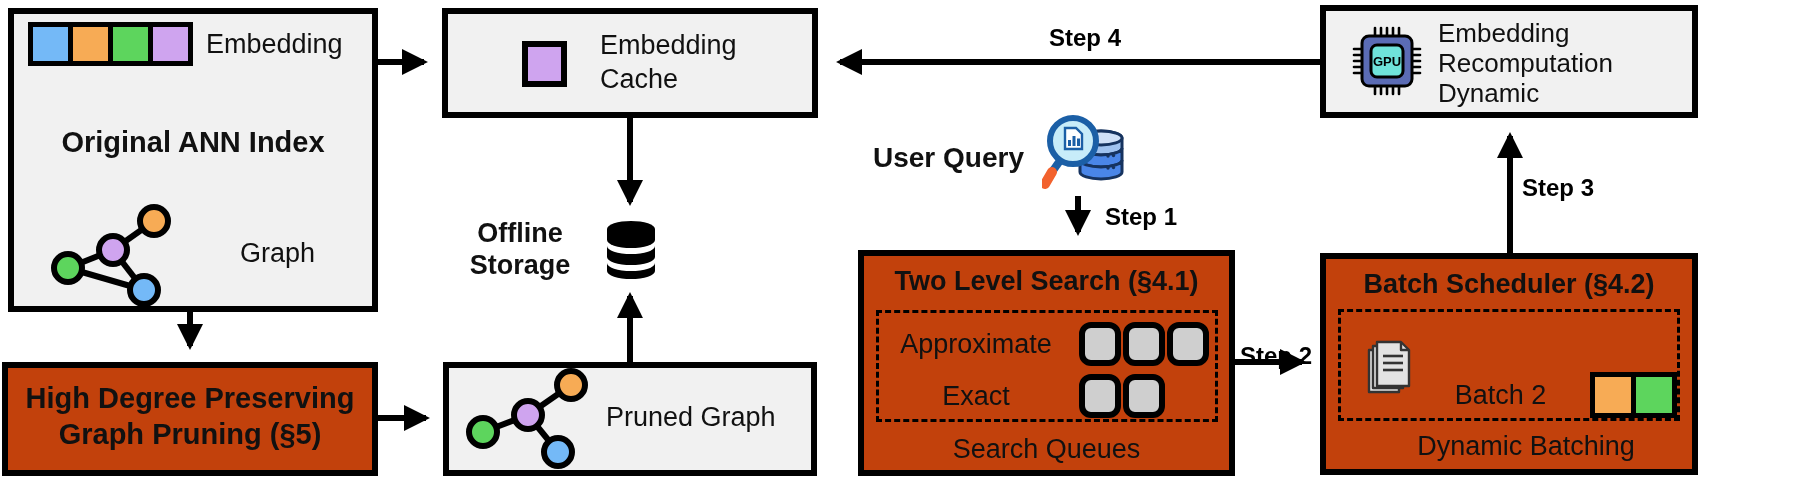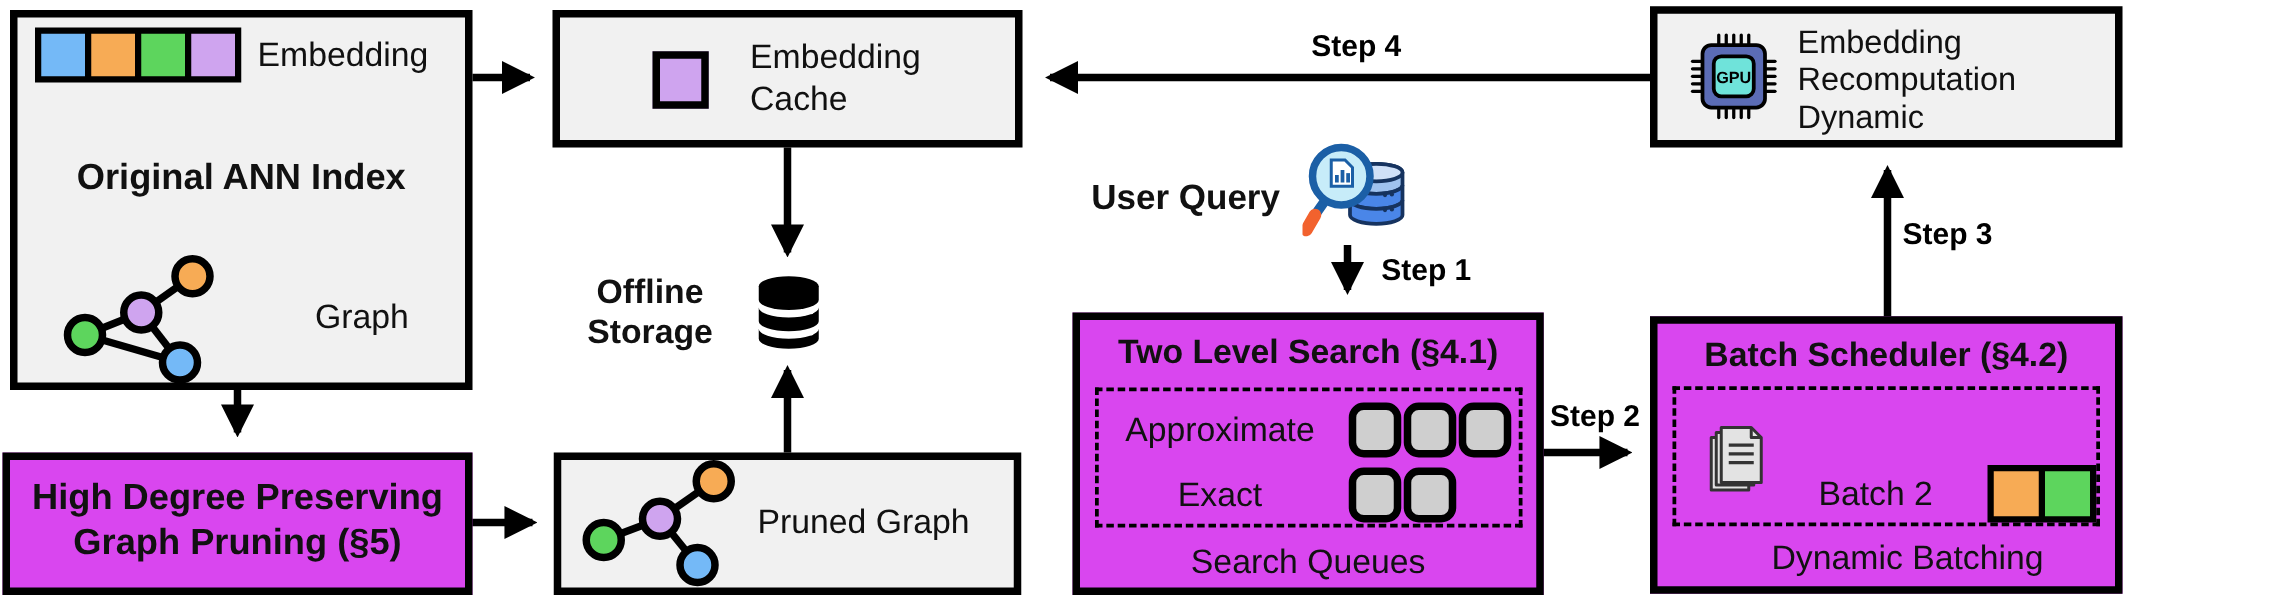--- a/index.html
+++ b/index.html
@@ -1,21 +1,21 @@
 <!DOCTYPE html>
 <html><head>
 <meta charset="utf-8">
 <style>
   * { margin:0; padding:0; box-sizing:border-box; }
   body { background:#ffffff; font-family:"Liberation Sans", sans-serif; }
   .canvas { position:relative; width:1817px; height:481px; background:#ffffff; overflow:hidden; }
 
   .box { position:absolute; border:6px solid #000; }
   .bg-light { background:#f1f1f1; }
-  .bg-gray  { background:#d946ef; }
+  .bg-gray  { background:#c2410c; }
 
   .abs { position:absolute; }
   .center { text-align:center; }
 
   
   .emb-strip { position:absolute; display:flex; gap:5px; background:#000; padding:5px; }
   .emb-cell { width:35px; height:34px; }
 
   .label-27 { font-size:27px; color:#111; }
   .label-26 { font-size:26px; color:#111; }
@@ -74,21 +74,21 @@
         <line x1="69" y1="52" x2="110" y2="23"></line>
         <line x1="69" y1="52" x2="100" y2="92"></line>
       </g>
       <g stroke="#000" stroke-width="6">
         <circle cx="110" cy="23" r="14" fill="#f7ab55"></circle>
         <circle cx="69" cy="52" r="14" fill="#cfa4ef"></circle>
         <circle cx="24" cy="70" r="14" fill="#5dd55d"></circle>
         <circle cx="100" cy="92" r="14" fill="#74b9f7"></circle>
       </g>
     </svg>
-    <div class="abs label-27" style="left:226px;top:224px;margin-left:12px;">Graph</div>
+    <div class="abs label-27" style="left:226px;top:224px;">Graph</div>
   </div>
 
   <div class="box bg-gray" style="left:2px;top:362px;width:376px;height:114px;">
     <div class="abs title-29 center" style="left:0;top:14px;width:364px;">High Degree Preserving</div>
     <div class="abs title-29 center" style="left:0;top:50px;width:364px;">Graph Pruning (§5)</div>
   </div>
 
   <div class="box bg-light" style="left:442px;top:8px;width:376px;height:110px;">
     <div class="abs" style="left:74px;top:27px;width:45px;height:46px;border:6px solid #000;background:#cfa4ef;"></div>
     <div class="abs label-27" style="left:152px;top:16px;">Embedding</div>
@@ -170,21 +170,21 @@
       </div>
       <div class="queue-row" style="left:6px;top:58px;width:330px;height:50px;">
         <div class="queue-label" style="width:192px;padding-right:10px;">Exact</div>
         <div class="slot"></div>
         <div class="slot"></div>
       </div>
     </div>
     <div class="abs label-27 center" style="left:0;top:178px;width:365px;">Search Queues</div>
   </div>
 
-  <div class="abs step-label" style="left:1240px;top:320px;">Step 2</div>
+  <div class="abs step-label" style="left:1240px;top:342px;">Step 2</div>
 
   <div class="box bg-gray" style="left:1320px;top:253px;width:378px;height:222px;">
     <div class="abs title-29 center" style="left:0;top:10px;width:366px;font-size:27px;">Batch Scheduler (§4.2)</div>
     <div class="dashed-zone" style="left:12px;top:50px;width:342px;height:112px;">
       <svg class="abs" style="left:24px;top:24px;" width="56" height="62" viewBox="0 0 56 62">
         <g fill="#e3e3e3" stroke="#333" stroke-width="2.4" stroke-linejoin="round">
           <path d="M4,14 h30 v42 h-30 z"></path>
           <path d="M8,10 h30 v42 h-30 z"></path>
           <path d="M12,6 h24 l8,8 v36 h-32 z"></path>
           <path d="M36,6 v8 h8" fill="none"></path>

